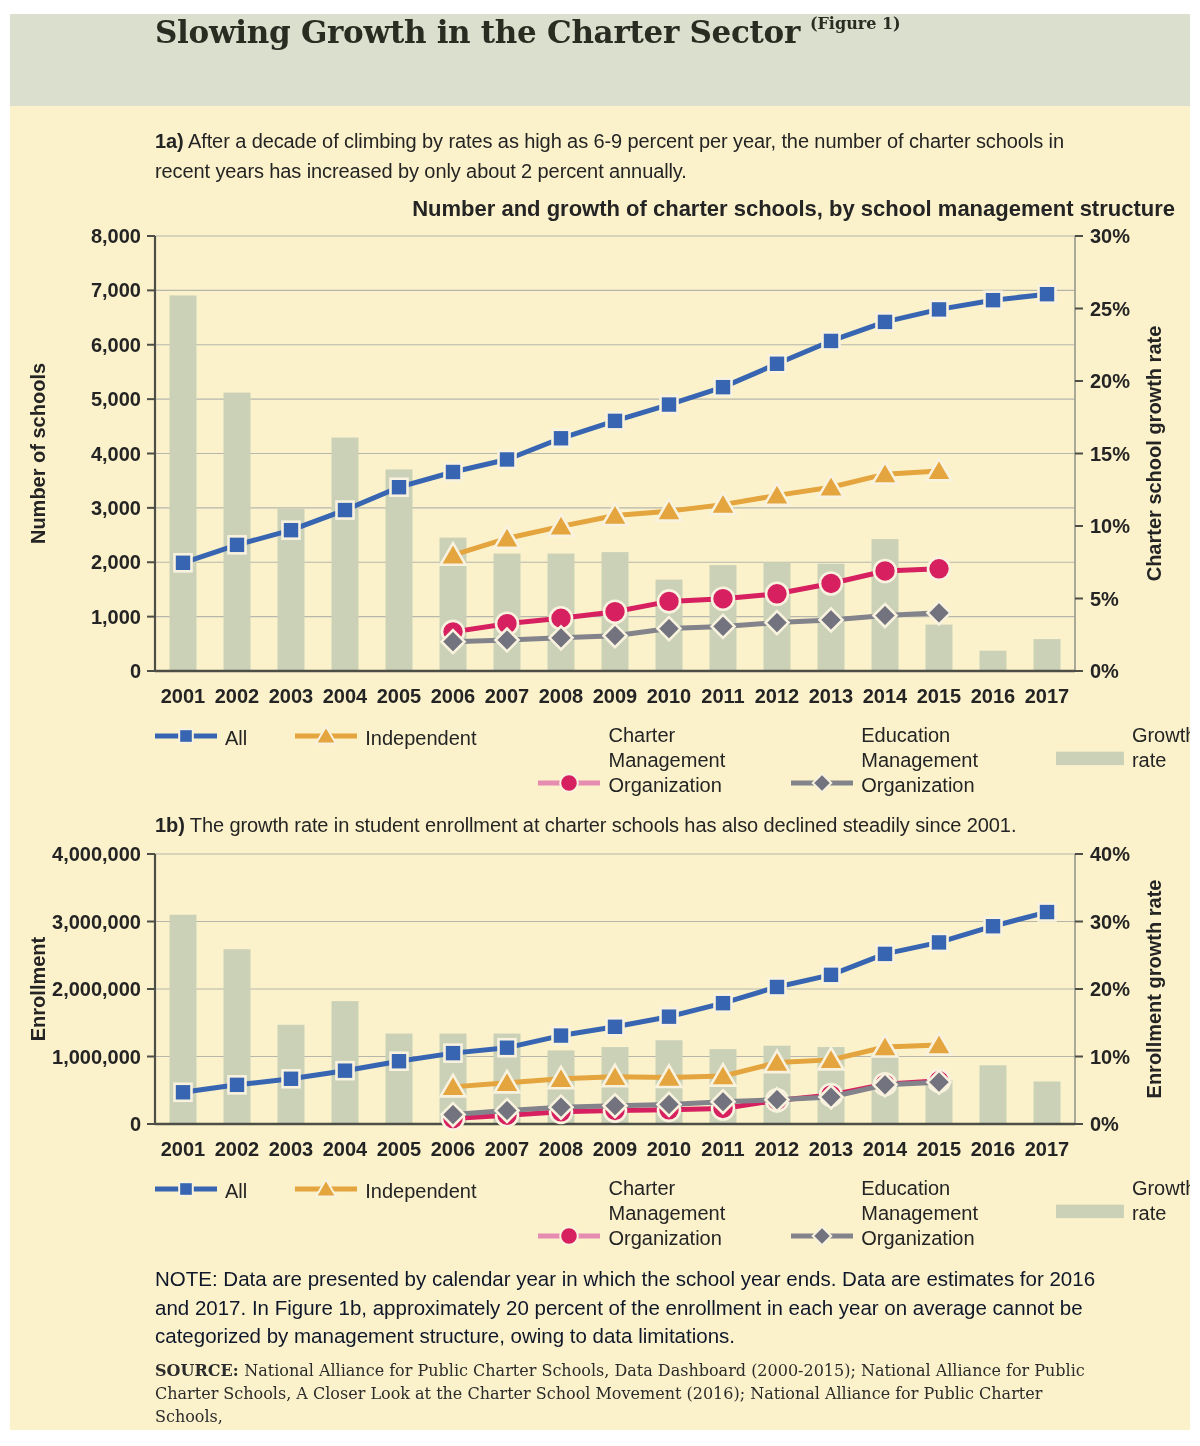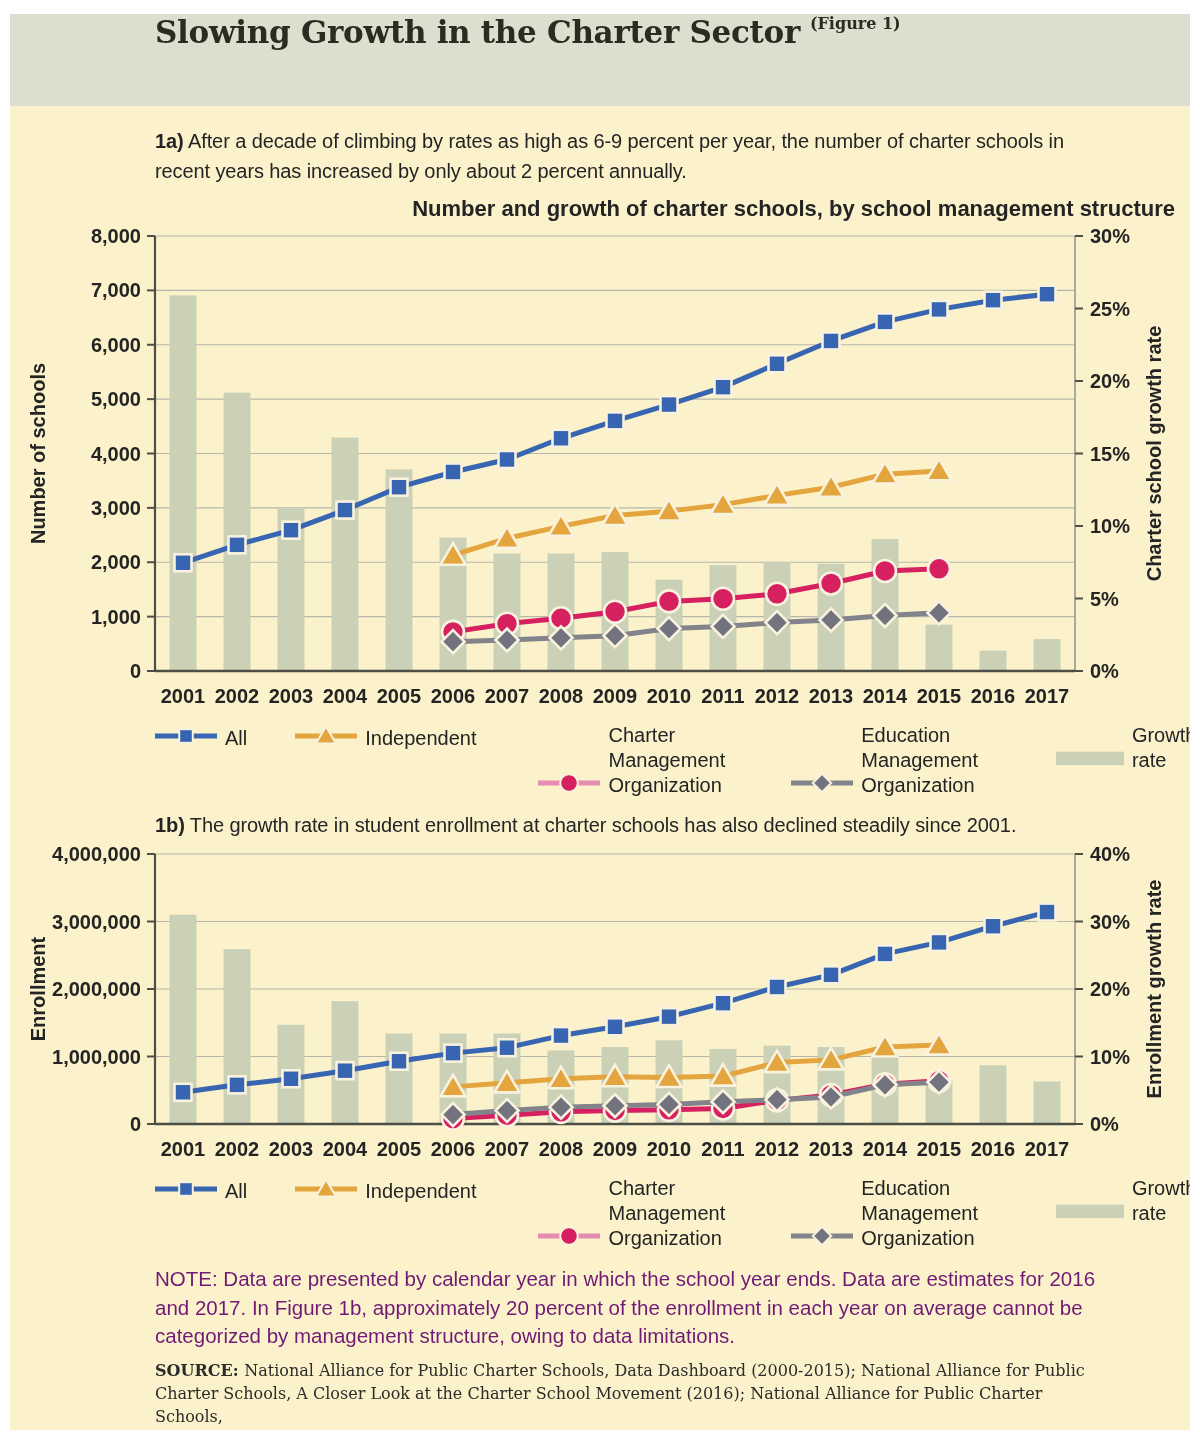--- a/index.html
+++ b/index.html
@@ -12,21 +12,21 @@
   .band-sub{font-family:"DejaVu Serif",serif;font-weight:700;font-size:16px;color:#282C21;margin-left:10px;}
   .caption{margin:20px 0 0 145px;width:940px;font-size:20px;line-height:1.5;color:#242424;letter-spacing:-0.1px;}
   .caption b{font-weight:700;}
   .caption-1b{margin-top:12px;}
   .chart-title{margin:10px 0 0 5px;width:1160px;text-align:right;text-indent:40px;
                font-size:22px;font-weight:700;color:#242424;}
   .chart-svg{margin:2px 0 0 5px;width:1160px;}
   .legend{display:flex;align-items:flex-start;margin:0 0 0 145px;}
   .legend-item{display:flex;align-items:flex-end;}
   .legend-label{font-size:20px;line-height:1.25;color:#242424;white-space:pre-line;margin-left:8px;margin-top:2px;}
-  .note{margin:14px 0 0 145px;width:970px;font-size:20.5px;line-height:1.4;color:#701a75;}
+  .note{margin:14px 0 0 145px;width:970px;font-size:20.5px;line-height:1.4;color:#0f172a;}
   .source{margin:8px 0 0 145px;width:960px;font-family:"DejaVu Serif",serif;font-size:16px;
           line-height:1.45;color:#2b2b2b;}
   svg text{font-family:"Liberation Sans",sans-serif;}
 </style>
 </head>
 <body>
 
 <div class="page">
   <div class="panel">
 

